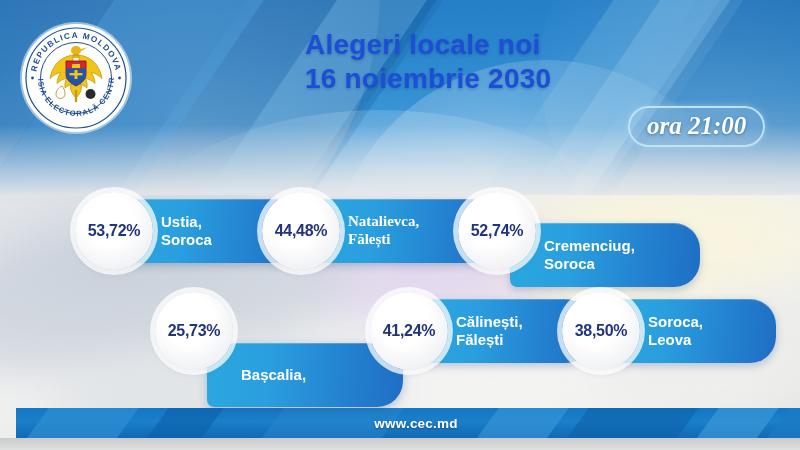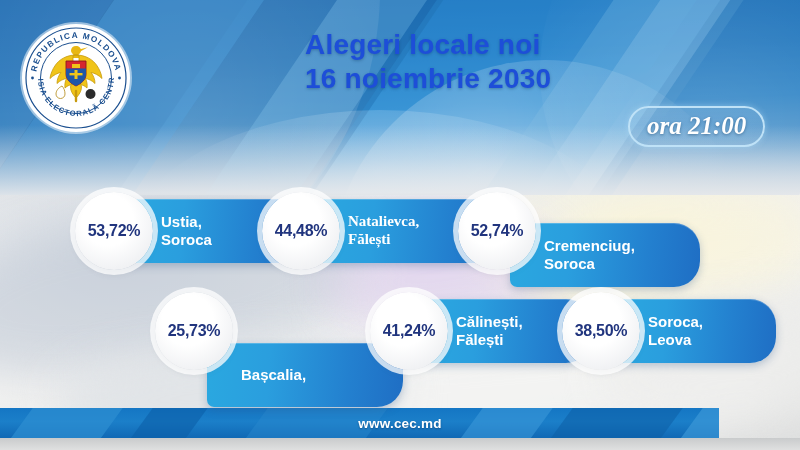--- a/index.html
+++ b/index.html
@@ -112,23 +112,22 @@
     display:flex;align-items:center;
     z-index:2;
     color:#ffffff;font-weight:bold;font-size:15px;line-height:1.18;
     padding-left:34px;padding-right:16px;
     box-sizing:border-box;
   }
   .body .nm{display:block;white-space:nowrap;}
 
   
   .footer{
-    position:absolute;left:0;bottom:12px;width:708px;height:30px;overflow:hidden;
+    position:absolute;left:16px;bottom:12px;width:784px;height:30px;overflow:hidden;
     background:linear-gradient(180deg,#1476c4 0%,#1b7fc9 45%,#1169b5 100%);
-    padding-left:11px;
   }
   .fs{position:absolute;top:-30px;height:95px;transform:skewX(-36deg);}
   .f1{left:20px;width:90px;background:#2e8ed2;opacity:.7;}
   .f2{left:140px;width:55px;background:#0c5fa8;opacity:.6;}
   .f3{left:255px;width:120px;background:#2a89cf;opacity:.45;}
   .f4{left:470px;width:70px;background:#3b98d8;opacity:.6;}
   .f5{left:560px;width:110px;background:#0d5fa6;opacity:.55;}
   .f6{left:690px;width:60px;background:#3e9ad9;opacity:.65;}
   .f7{left:760px;width:70px;background:#1d7cc4;opacity:.7;}
   .furl{

